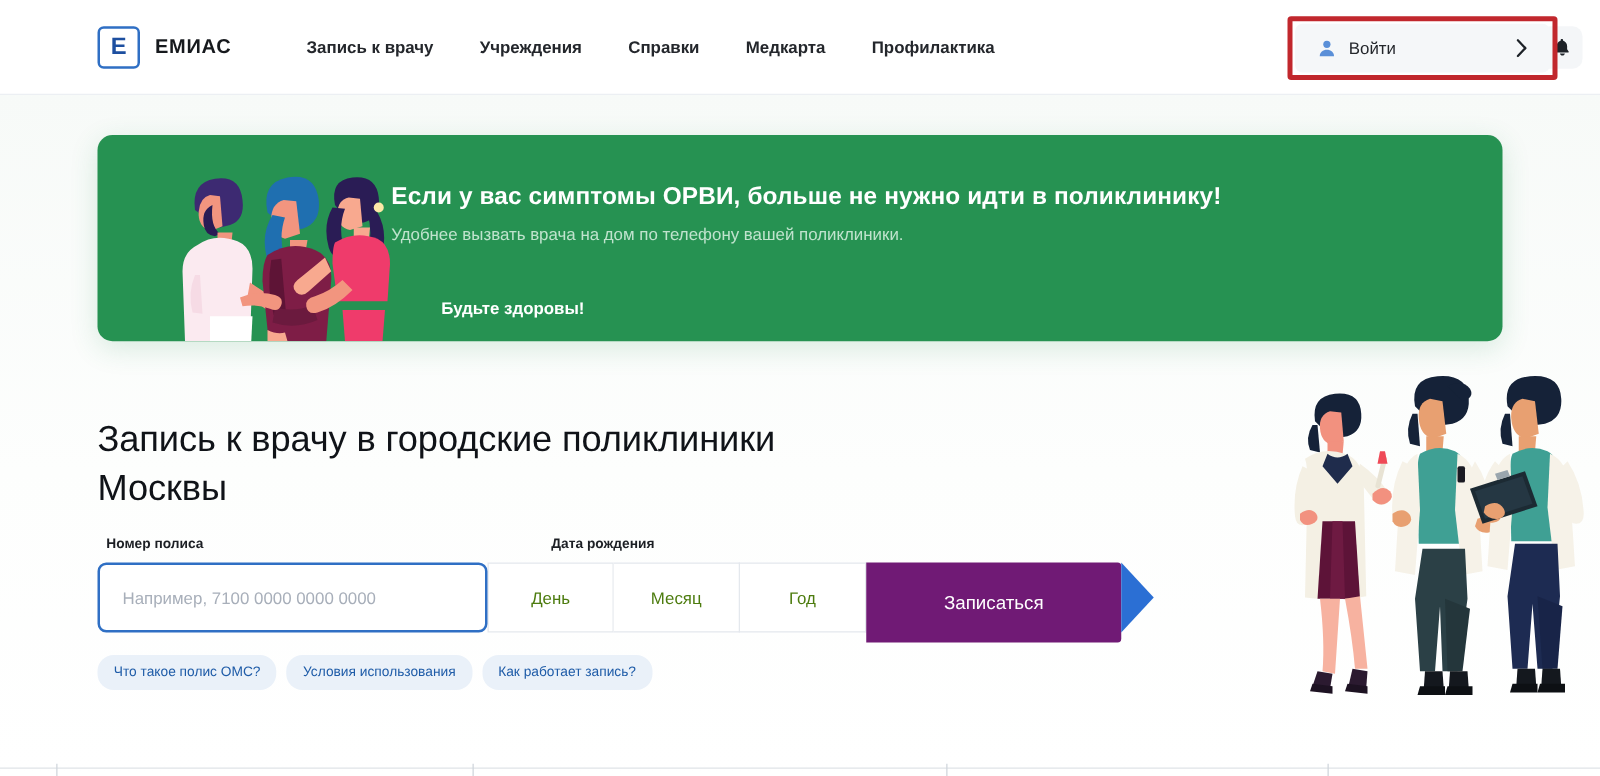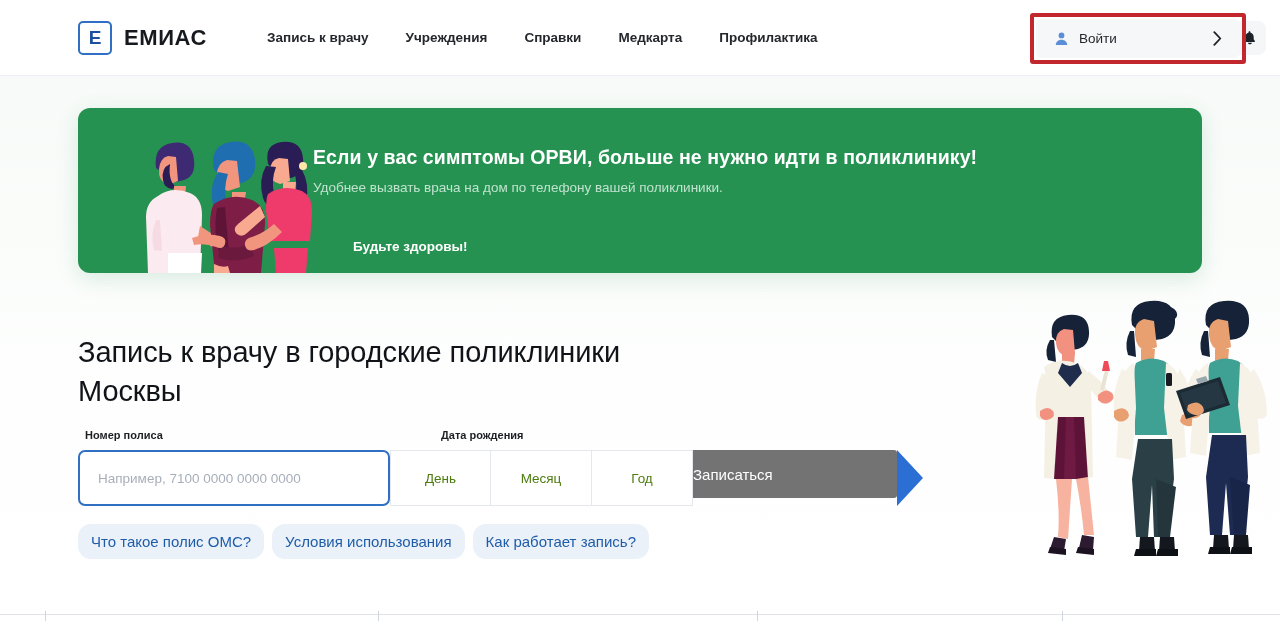--- a/index.html
+++ b/index.html
@@ -27,21 +27,21 @@
     width: 34px; height: 34px; flex: 0 0 34px;
     border: 2px solid #2f6fc4; border-radius: 5px;
     display: flex; align-items: center; justify-content: center;
     background: #ffffff;
   }
   #logo-mark span {
     font-size: 19px; font-weight: bold; color: #1d4fa0; line-height: 1;
     letter-spacing: 0px;
   }
   #logo-text {
-    font-size: 22px; font-weight: bold; color: #16191d;
+    font-size: 16px; font-weight: bold; color: #16191d;
     letter-spacing: 0.6px;
   }
   #nav {
     display: flex; align-items: center; gap: 37px;
     margin-left: 60px;
   }
   .nav-item {
     font-size: 13.5px; color: #24272c; font-weight: bold;
     white-space: nowrap; cursor: pointer;
   }
@@ -151,23 +151,23 @@
     width: 101px; height: 56px;
     background: #ffffff;
     border-top: 1px solid #e4e8ed; border-bottom: 1px solid #e4e8ed;
     border-right: 1px solid #e4e8ed;
     display: flex; align-items: center; justify-content: center;
     position: relative;
   }
   .date-cell.first { border-left: 1px solid #e4e8ed; }
   .date-cell .ph { font-size: 13.5px; color: #4d7c0f; }
   #submit-btn {
-    width: 204px; height: 48px;
-    background: #737373;
-    display: flex; align-items: center; justify-content: flex-start;
+    width: 204px; height: 64px;
+    background: #701a75;
+    display: flex; align-items: center; justify-content: center;
     cursor: pointer;
     position: relative;
     border-radius: 0 3px 3px 0;
   }
   #submit-btn .lbl {
     font-size: 15px; color: #ffffff; font-weight: normal;
   }
   #submit-arrow {
     position: absolute; left: 204px; top: 0;
     width: 0; height: 0;
@@ -175,24 +175,24 @@
     border-bottom: 28px solid transparent;
     border-left: 26px solid #2b6fd4;
   }
 
   
   #chips {
     position: absolute; left: 78px; top: 524px;
     display: flex; align-items: center; gap: 8px;
   }
   .chip {
-    height: 35px; padding: 8px 13px;
+    height: 28px; padding: 8px 13px;
     background: #eaf1f9; border-radius: 13px;
     display: flex; align-items: center;
-    font-size: 15px; color: #1f5ca8; cursor: pointer;
+    font-size: 11px; color: #1f5ca8; cursor: pointer;
     white-space: nowrap;
   }
 
   
   #bottom-rule {
     position: absolute; left: 0; top: 614px; width: 1280px; height: 1px;
     background: #dfe3e8;
   }
   .bottom-tick {
     position: absolute; top: 611px; width: 1px; height: 10px;

